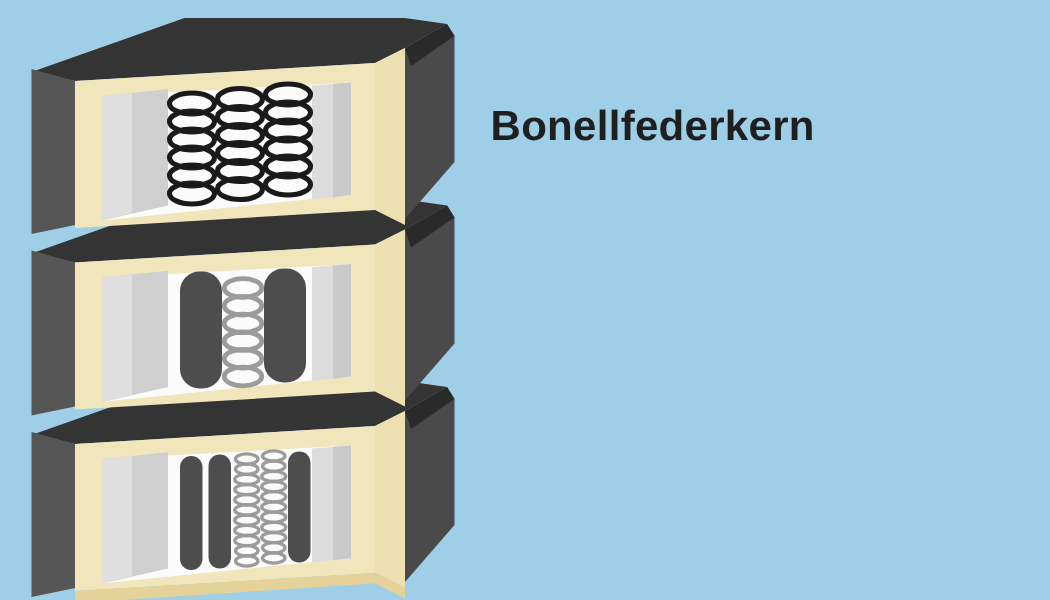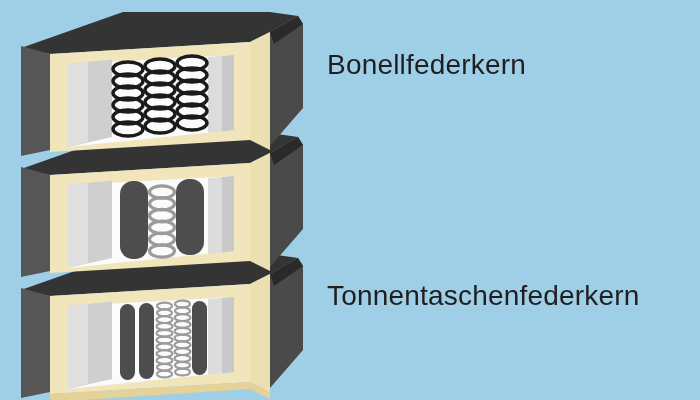--- a/index.html
+++ b/index.html
@@ -22,21 +22,21 @@
   .type-label{
     position:absolute;
     left:327px;
     font-size:28px;
     line-height:32px;
     font-weight:400;
     color:#1F1F1F;
     white-space:nowrap;
     letter-spacing:0.2px;
   }
-  .label-1{top:49px;}
+  .label-1{top:68px;font-weight:bold;}
   .label-2{top:165px;}
   .label-3{top:280px;}
 </style>
 </head>
 <body>
 
 <div class="stage">
 
   <svg class="illustration" width="320" height="400" viewBox="0 0 320 400" xmlns="http://www.w3.org/2000/svg">
     <defs>
@@ -113,15 +113,14 @@
       <use href="#shell"></use>
       <g>
         <use href="#coilB" x="128" y="69"></use>
         <use href="#coilB" x="160" y="66"></use>
         <use href="#coilB" x="192" y="63"></use>
       </g>
     </g>
   </svg>
 
   <div class="type-label label-1">Bonellfederkern</div>
-  <div class="type-label label-3">Tonnentaschenfederkern</div>
 
 </div>
 
 </body></html>

